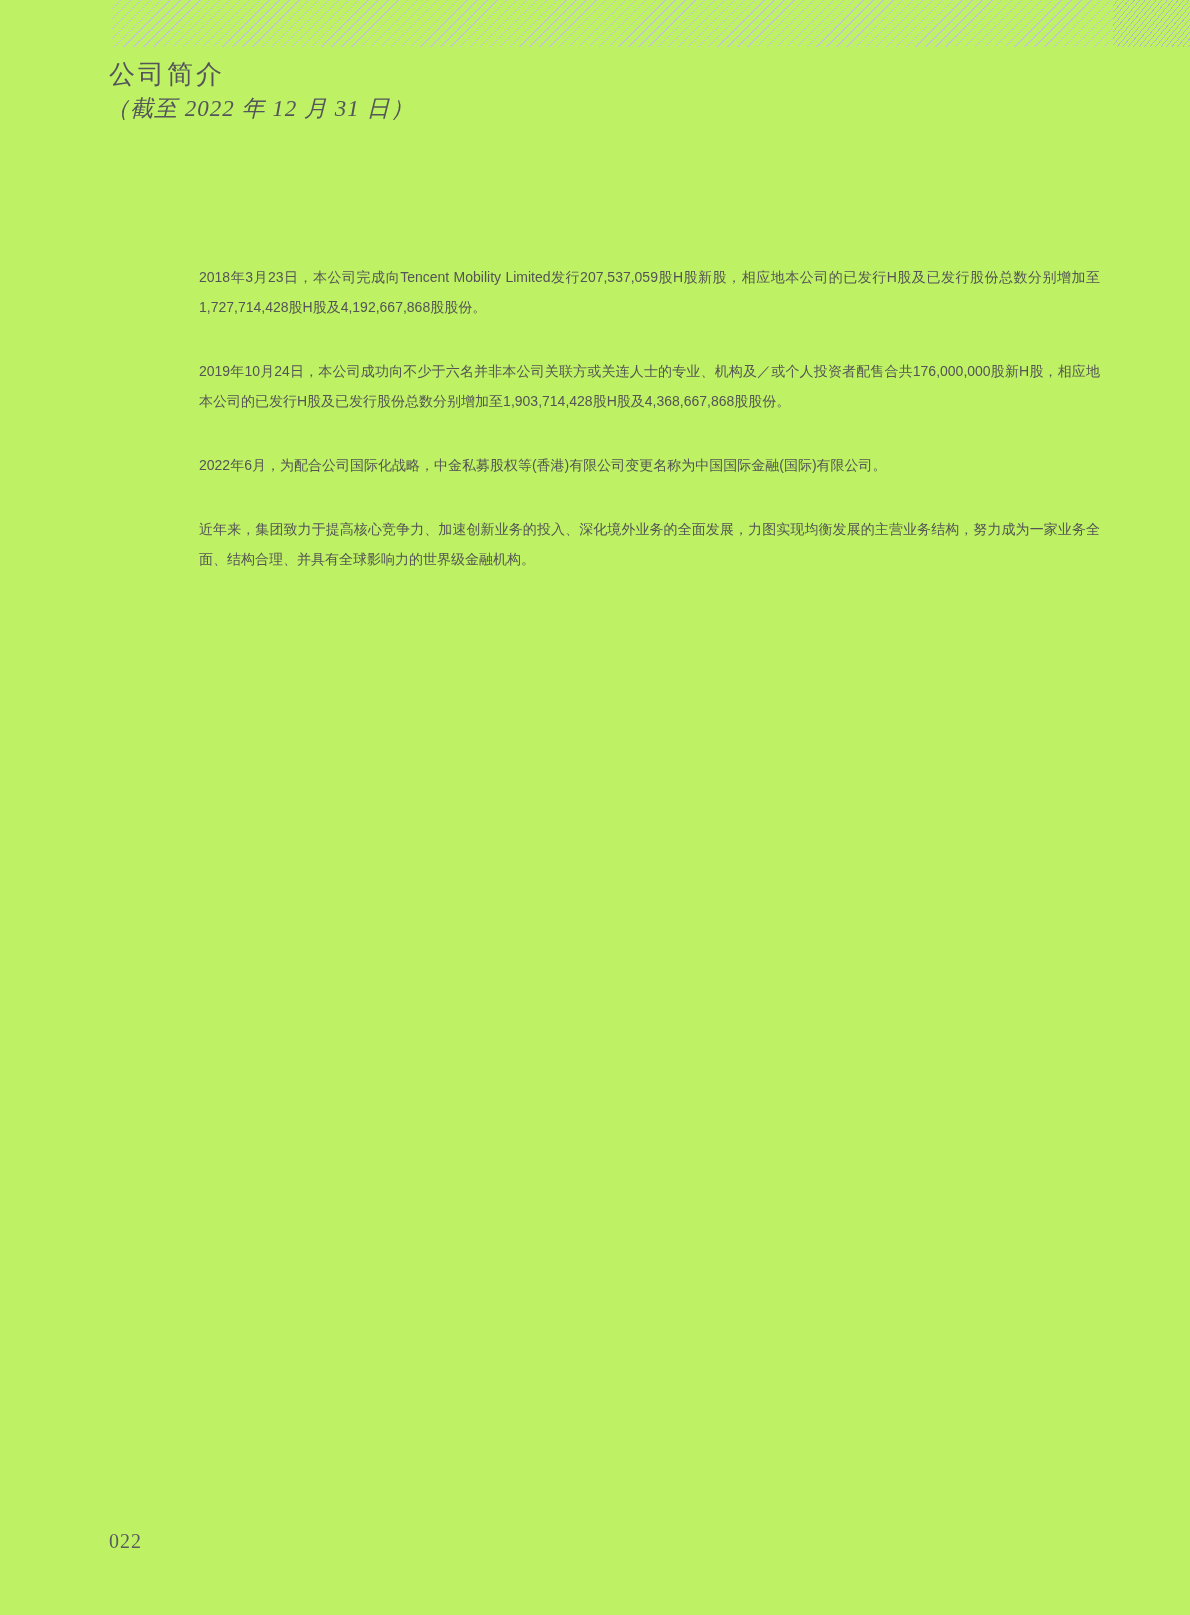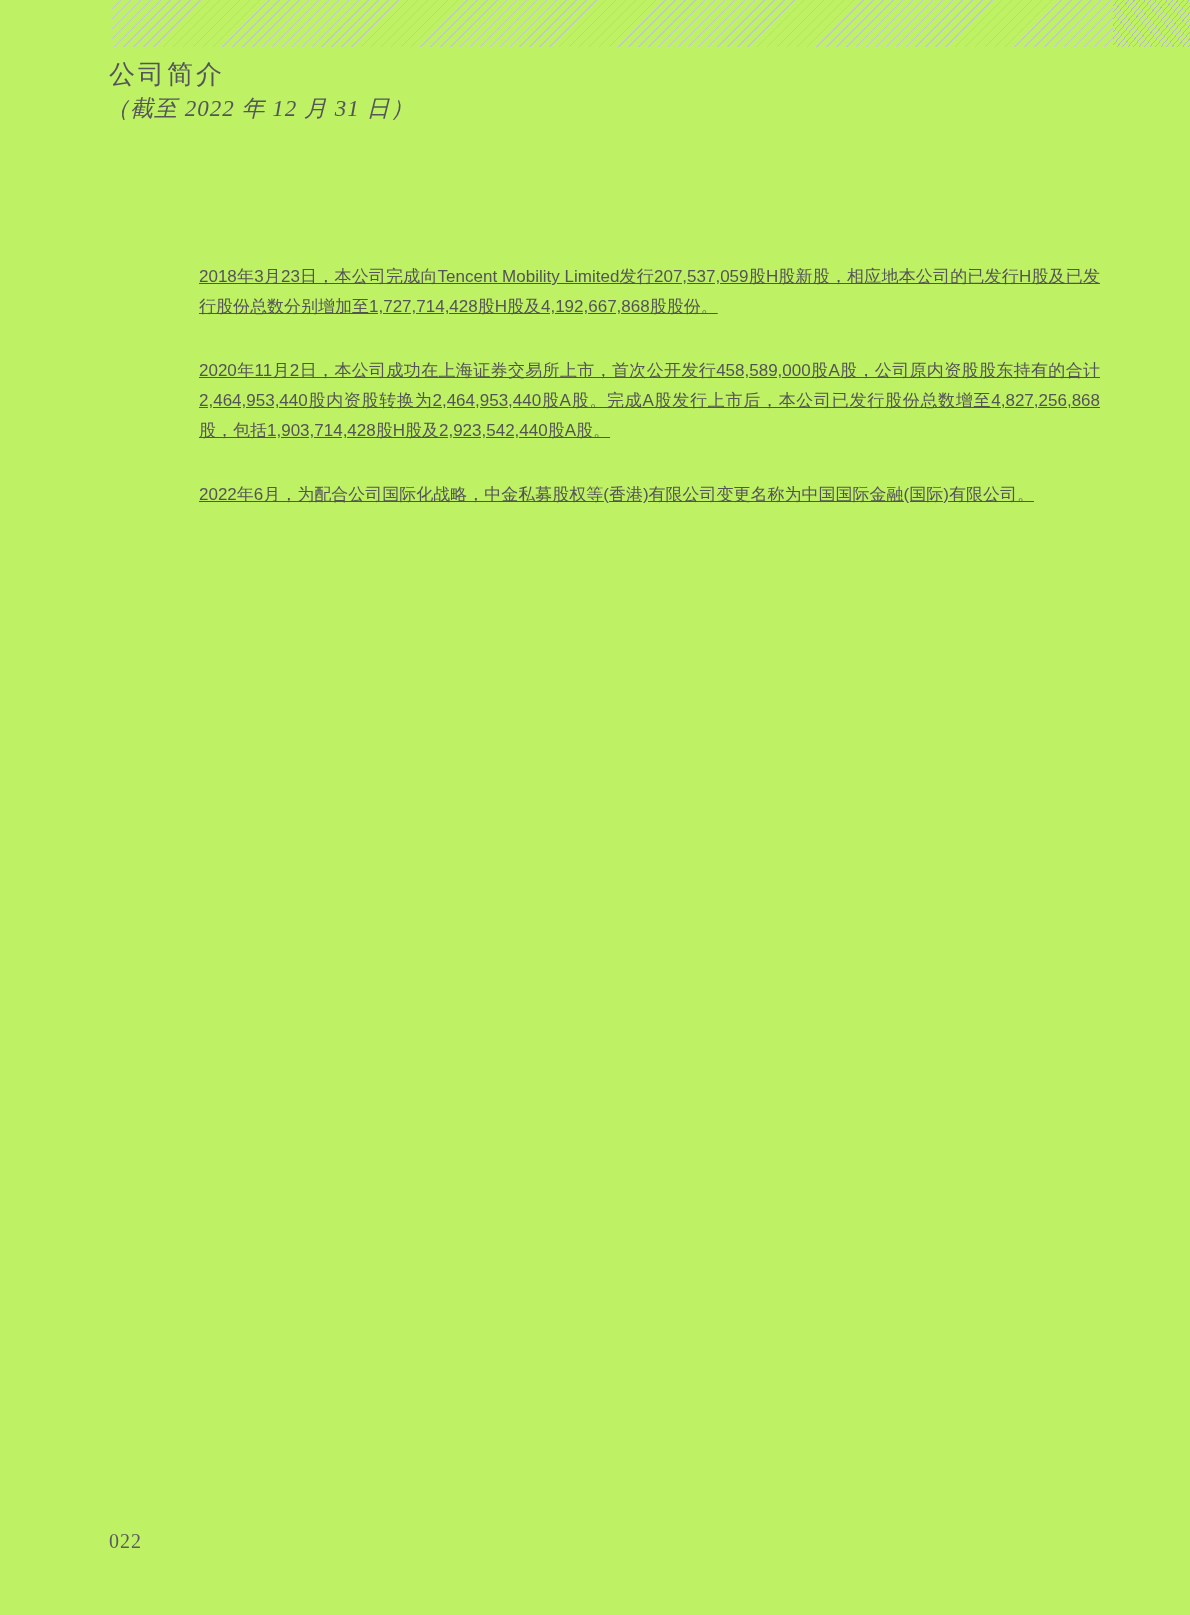--- a/index.html
+++ b/index.html
@@ -64,27 +64,26 @@
     color: #54555a;
   }
   .content {
     position: absolute;
     left: 199px;
     top: 262px;
     width: 901px;
   }
   .content p {
     margin: 0 0 34px 0;
-    font-size: 17px;
+    font-size: 14px;
     line-height: 30px;
     color: #545456;
     font-weight: 300;
     text-align: justify;
     text-justify: inter-character;
-    text-decoration: underline;
   }
   .pageno {
     position: absolute;
     left: 109px;
     top: 1530px;
     font-family: "Liberation Serif", serif;
     font-size: 20px;
     letter-spacing: 1px;
     color: #5a5b5e;
   }
@@ -96,19 +95,20 @@
 
   <div class="hatch-main"></div>
   <div class="hatch-right"></div>
 
   <div class="title">公司简介</div>
 
   <div class="subtitle">（截至 2022 年 12 月 31 日）</div>
 
   <div class="content">
     <p>2018年3月23日，本公司完成向Tencent Mobility Limited发行207,537,059股H股新股，相应地本公司的已发行H股及已发行股份总数分别增加至1,727,714,428股H股及4,192,667,868股股份。</p>
-    <p>2020年11月2日，本公司成功在上海证券交易所上市，首次公开发行458,589,000股A股，公司原内资股股东持有的合计2,464,953,440股内资股转换为2,464,953,440股A股。完成A股发行上市后，本公司已发行股份总数增至4,827,256,868股，包括1,903,714,428股H股及2,923,542,440股A股。</p>
+    <p>2019年10月24日，本公司成功向不少于六名并非本公司关联方或关连人士的专业、机构及／或个人投资者配售合共176,000,000股新H股，相应地本公司的已发行H股及已发行股份总数分别增加至1,903,714,428股H股及4,368,667,868股股份。</p>
     <p>2022年6月，为配合公司国际化战略，中金私募股权等(香港)有限公司变更名称为中国国际金融(国际)有限公司。</p>
+    <p>近年来，集团致力于提高核心竞争力、加速创新业务的投入、深化境外业务的全面发展，力图实现均衡发展的主营业务结构，努力成为一家业务全面、结构合理、并具有全球影响力的世界级金融机构。</p>
   </div>
 
   <div class="pageno">022</div>
 
 </div>
 
 </body></html>

